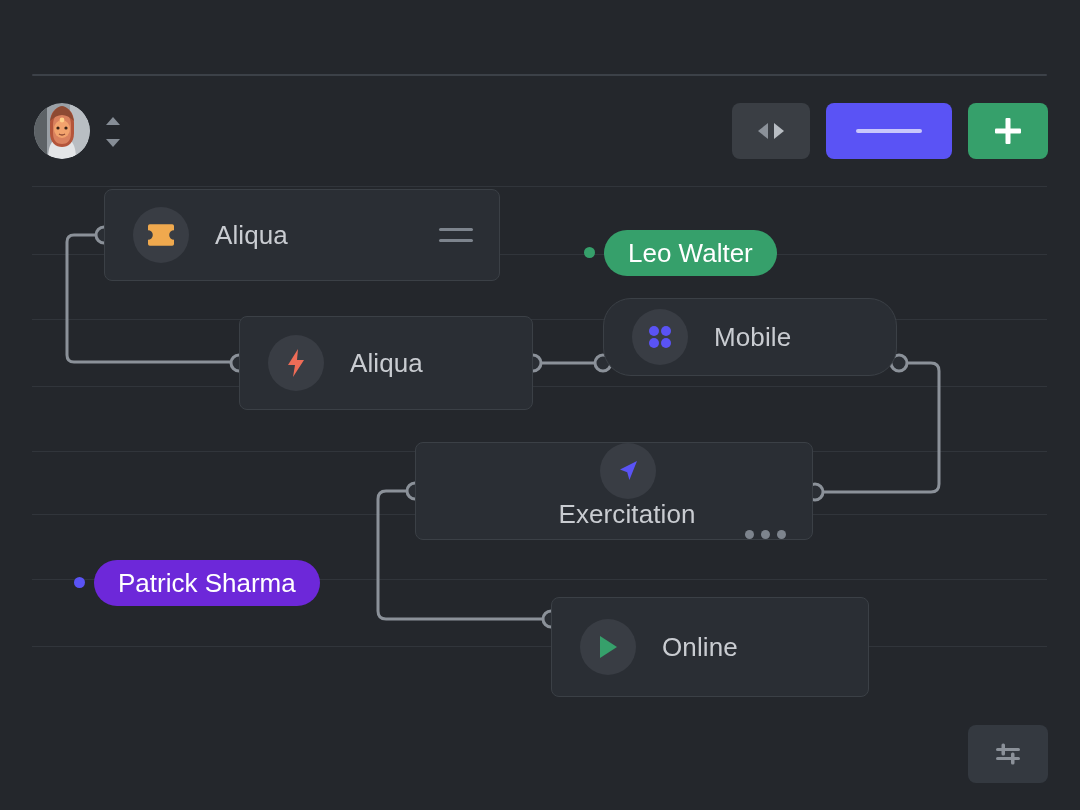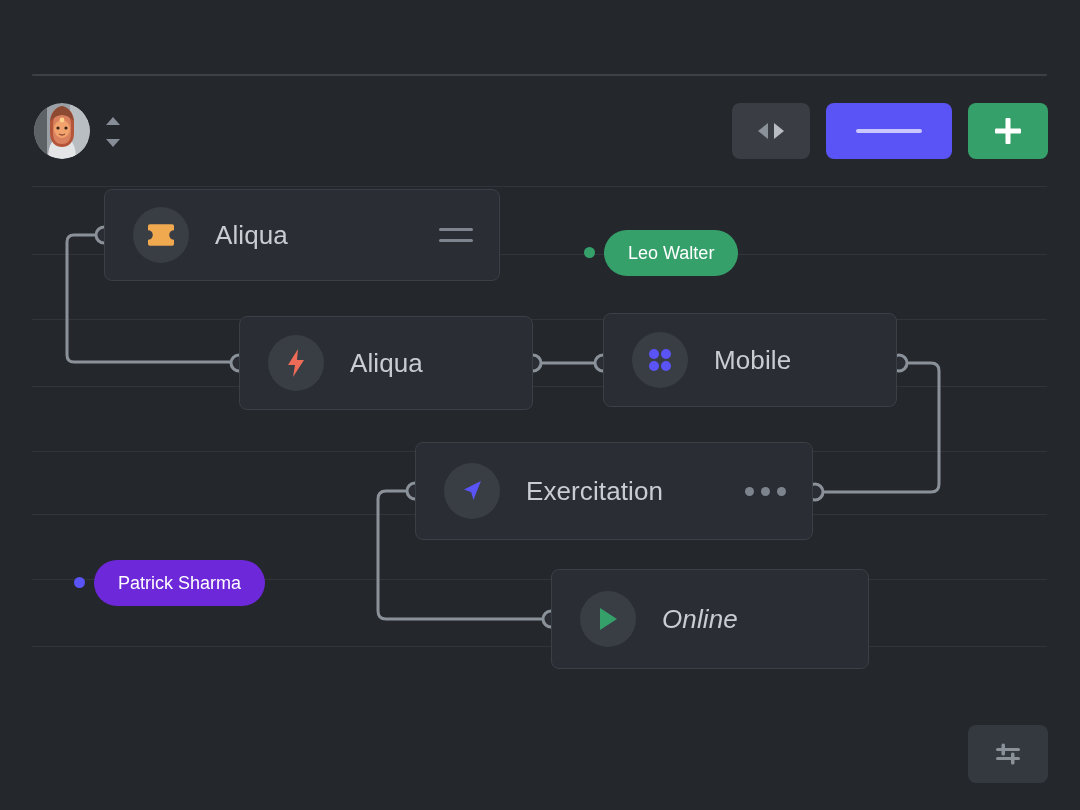--- a/index.html
+++ b/index.html
@@ -164,21 +164,21 @@
   
   .pill {
     position: absolute;
     height: 46px;
     border-radius: 23px;
     display: flex;
     align-items: center;
     justify-content: center;
     padding: 0 24px;
     color: #ffffff;
-    font-size: 18px;
+    font-size: 26px;
     white-space: nowrap;
     box-sizing: border-box;
   }
   .pill-green { background: #36a06b; }
   .pill-blue  { background: #6d28d9; }
   .pilldot {
     position: absolute;
     width: 11px; height: 11px;
     border-radius: 50%;
   }
@@ -314,49 +314,49 @@
 
   <div class="node" style="left:239px; top:307px; width:294px; height:94px;">
     <span class="node-icon">
       <svg width="22" height="30" viewBox="0 0 22 30">
         <path d="M13 1 L3 17 H10 L8 29 L19 12 H12 Z" fill="#ee6c57"></path>
       </svg>
     </span>
     <span class="node-label">Aliqua</span>
   </div>
 
-  <div class="node" style="left:603px; top:304px; width:294px; height:94px;">
+  <div class="node" style="left:603px; top:289px; width:294px; height:78px;border-radius:28px;">
     <span class="node-icon">
       <svg width="28" height="28" viewBox="0 0 28 28">
         <circle cx="8" cy="8" r="5" fill="#5a53f5"></circle>
         <circle cx="20" cy="8" r="5" fill="#5a53f5"></circle>
         <circle cx="8" cy="20" r="5" fill="#5a53f5"></circle>
         <circle cx="20" cy="20" r="5" fill="#5a53f5"></circle>
       </svg>
     </span>
     <span class="node-label">Mobile</span>
   </div>
 
-  <div class="node" style="left:415px; top:433px; width:398px; height:98px;">
+  <div class="node" style="left:415px; top:433px; width:398px; height:98px;flex-direction:column;">
     <span class="node-icon">
       <svg width="28" height="28" viewBox="0 0 28 28">
         <path d="M23 4 L6 12.5 L13.2 15.2 L15.4 23 Z" fill="#5a53f5"></path>
       </svg>
     </span>
     <span class="node-label">Exercitation</span>
     <span class="node-action">
       <span class="dots">
           <i></i>
           <i></i>
           <i></i>
         </span>
     </span>
   </div>
 
-  <div class="node" style="left:551px; top:560px; width:318px; height:100px;font-style:italic;">
+  <div class="node" style="left:551px; top:588px; width:318px; height:100px;">
     <span class="node-icon">
       <svg width="26" height="28" viewBox="0 0 26 28">
         <path d="M5 3 L22 14 L5 25 Z" fill="#36a06b"></path>
       </svg>
     </span>
     <span class="node-label">Online</span>
   </div>
 
   <div class="pilldot pilldot-green" style="left:584px; top:238px;"></div>
   <div class="pill pill-green" style="left:604px; top:221px;">

